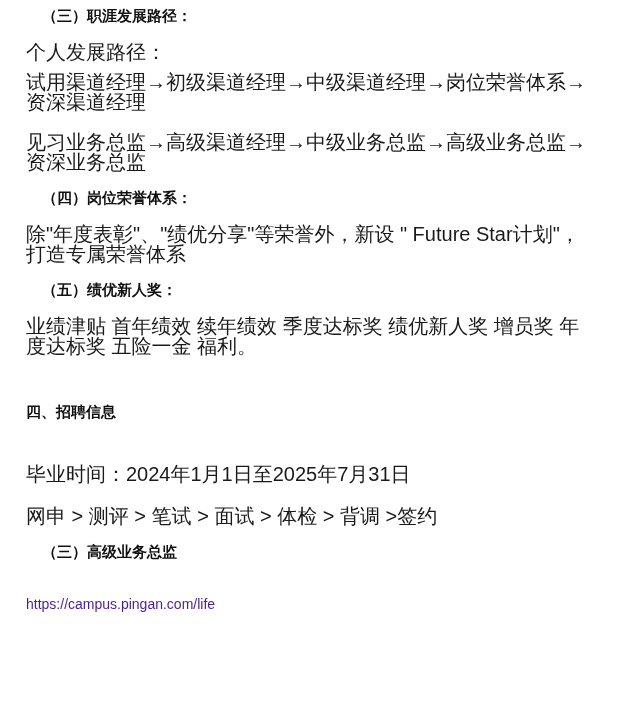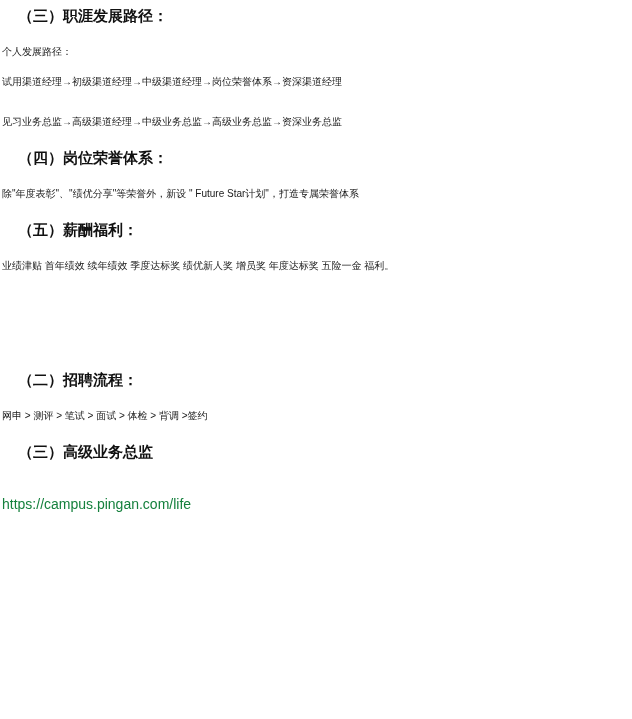--- a/index.html
+++ b/index.html
@@ -12,44 +12,44 @@
     height: 719px;
     font-family: "Liberation Sans", "DejaVu Sans", sans-serif;
     color: #1a1a1a;
     overflow: hidden;
   }
   .page {
     position: relative;
     width: 620px;
     height: 719px;
     box-sizing: border-box;
-    padding: 0 2px;
+    padding: 0 26px;
   }
   .heading {
     font-size: 15px;
     font-weight: bold;
     color: #111111;
     line-height: 20px;
   }
   .para {
-    font-size: 10px;
+    font-size: 20px;
     color: #1a1a1a;
     line-height: 20px;
     font-weight: normal;
   }
   .indent1 {
     padding-left: 16px;
   }
   .gap-lg { height: 16px; }
   .gap-md { height: 10px; }
   .gap-sm { height: 6px; }
   .gap-xl { height: 30px; }
   .link-line {
     font-size: 14px;
-    color: #15803d;
+    color: #4c1d95;
     line-height: 20px;
   }
 </style>
 </head>
 <body>
 
 <div class="page">
 
   <div class="gap-sm"></div>
 
@@ -63,35 +63,36 @@
   <div class="para">见习业务总监→高级渠道经理→中级业务总监→高级业务总监→资深业务总监</div>
 
   <div class="gap-lg"></div>
 
   <div class="heading indent1">（四）岗位荣誉体系：</div>
   <div class="gap-lg"></div>
   <div class="para">除"年度表彰"、"绩优分享"等荣誉外，新设 " Future Star计划"，打造专属荣誉体系</div>
 
   <div class="gap-lg"></div>
 
-  <div class="heading indent1">（五）薪酬福利：</div>
+  <div class="heading indent1">（五）绩优新人奖：</div>
   <div class="gap-lg"></div>
   <div class="para">业绩津贴 首年绩效 续年绩效 季度达标奖 绩优新人奖 增员奖 年度达标奖 五险一金 福利。</div>
 
   <div class="gap-xl"></div>
   <div class="gap-lg"></div>
 
+  <div class="heading">四、招聘信息</div>
   <div class="gap-lg"></div>
 
   <div class="gap-lg"></div>
   <div class="gap-md"></div>
+  <div class="para">毕业时间：2024年1月1日至2025年7月31日</div>
 
   <div class="gap-sm"></div>
 
-  <div class="heading indent1">（二）招聘流程：</div>
   <div class="gap-lg"></div>
   <div class="para">网申 &gt;  测评 &gt;  笔试 &gt;  面试 &gt;  体检 &gt;  背调 &gt;签约</div>
 
   <div class="gap-lg"></div>
 
   <div class="heading indent1">（三）高级业务总监</div>
   <div class="gap-lg"></div>
   <div class="gap-lg"></div>
   <div class="link-line">https://campus.pingan.com/life</div>
 

